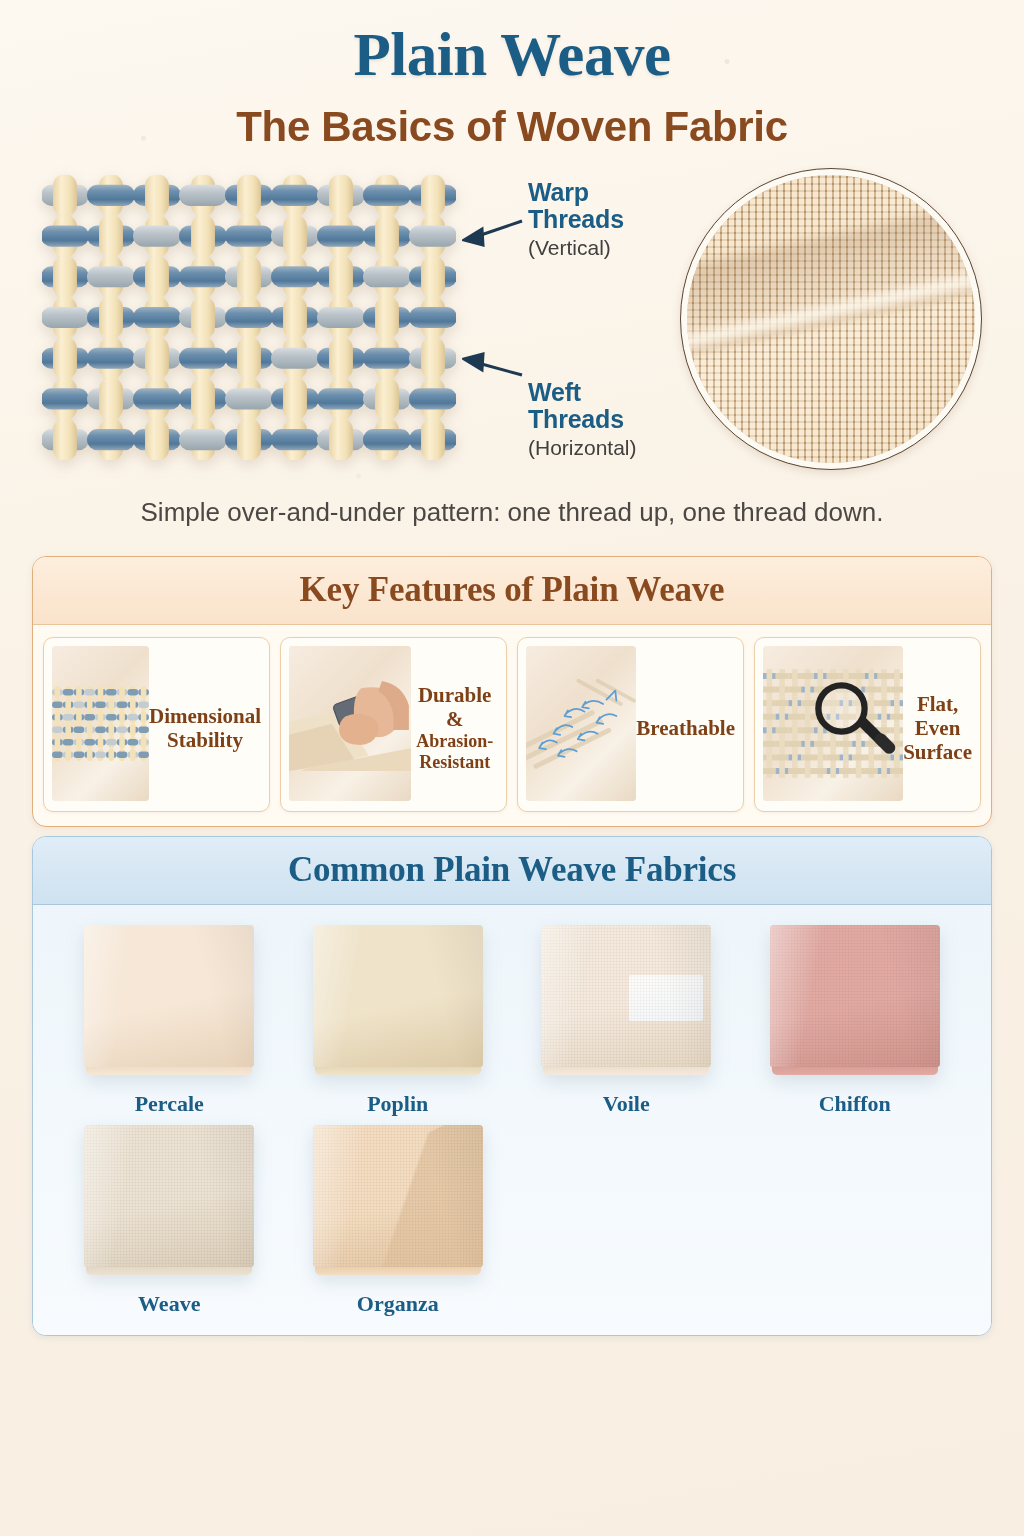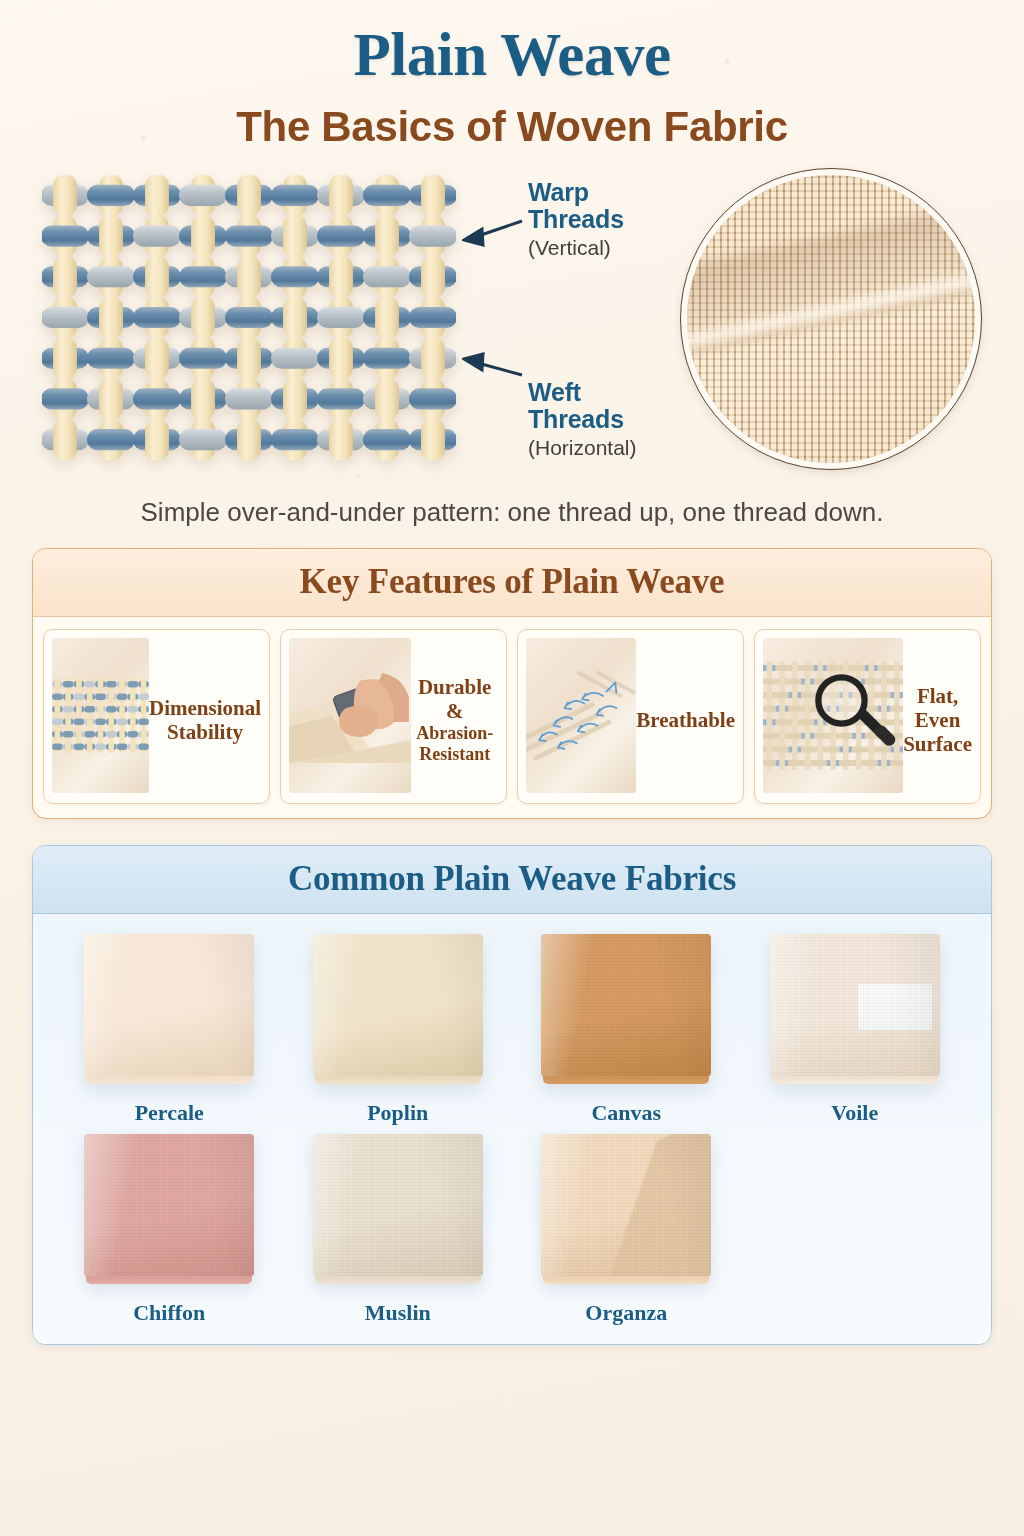--- a/index.html
+++ b/index.html
@@ -100,21 +100,21 @@
     text-align:center;
     font-family:"Liberation Sans", sans-serif;
     font-size:26px; color:#4a4744;
     margin-top: 4px;
   }
 
   
   .panel { margin: 0 32px; border-radius: 14px; overflow:hidden; }
 
   .panel-features {
-    margin-top: 20px;
+    margin-top: 28px;
     border:1.5px solid #e2ae7c;
     background:#fffaf2;
     box-shadow: 0 2px 6px rgba(150,110,65,.10);
   }
   .panel-features .phead {
     background: linear-gradient(180deg,#fdeedd,#fae3cb);
     border-bottom:1.5px solid #e8c49b;
     text-align:center; padding:13px 0 14px;
   }
   .panel-features .phead h2 {
@@ -142,21 +142,21 @@
   .feat-label .l2 { font-size:21px; display:block; }
   .feat-label .l2.small { font-size:18px; }
 
   
   .art-marble {
     position:absolute; inset:0;
     background: linear-gradient(135deg,#f6ece0,#efe0cd 40%,#f8f1e6 70%,#e9d9c3);
   }
 
   .panel-fabrics {
-    margin-top: 26px;
+    margin-top: 9px;
     border:1.5px solid #a9c8dd;
     background:#fbfdff;
     box-shadow: 0 2px 6px rgba(90,130,165,.12);
   }
   .panel-fabrics .phead {
     background: linear-gradient(180deg,#dfedf7,#cfe2f0);
     border-bottom:1.5px solid #a9c8dd;
     text-align:center; padding:13px 0 14px;
   }
   .panel-fabrics .phead h2 {
@@ -778,29 +778,20 @@
           <div class="swatch">
          <div class="lip" style="background:linear-gradient(180deg,#ddcba8,#efe3c9);"></div>
          <div class="body" style="background:linear-gradient(168deg,#efe3c9 0%,#efe3c9 55%,#ddcba8 100%);"></div>
 
          <div class="crease"></div>
        </div>
        <div class="fab-name">Poplin</div>
         </div>
         <div class="fab-cell">
           <div class="swatch">
-         <div class="lip" style="background:linear-gradient(180deg,#c08749,#d79c62);"></div>
-         <div class="body" style="background:linear-gradient(168deg,#d79c62 0%,#d79c62 55%,#c08749 100%);"></div>
-         <div style="position:absolute;left:6px;right:6px;top:4px;bottom:14px;border-radius:4px;opacity:.30;background:repeating-linear-gradient(0deg,rgba(0,0,0,.10) 0 1px,transparent 1px 3px),repeating-linear-gradient(90deg,rgba(0,0,0,.10) 0 1px,transparent 1px 3px);"></div>
-         <div class="crease"></div>
-       </div>
-       <div class="fab-name">Canvas</div>
-        </div>
-        <div class="fab-cell">
-          <div class="swatch">
          <div class="lip" style="background:linear-gradient(180deg,#e5d6c2,#f4e9dc);"></div>
          <div class="body" style="background:linear-gradient(168deg,#f4e9dc 0%,#f4e9dc 55%,#e5d6c2 100%);"></div>
          <div style="position:absolute;right:14px;top:54px;width:74px;height:46px;background:linear-gradient(160deg,#ffffff,#f3f7fb);opacity:.88;border-radius:2px;"></div>
             <div style="position:absolute;left:6px;right:6px;top:4px;bottom:14px;border-radius:4px;opacity:.30;background:repeating-linear-gradient(0deg,rgba(0,0,0,.10) 0 1px,transparent 1px 3px),repeating-linear-gradient(90deg,rgba(0,0,0,.10) 0 1px,transparent 1px 3px);"></div>
          <div class="crease"></div>
        </div>
        <div class="fab-name">Voile</div>
         </div>
         <div class="fab-cell">
           <div class="swatch">
@@ -811,21 +802,21 @@
        </div>
        <div class="fab-name">Chiffon</div>
         </div>
         <div class="fab-cell">
           <div class="swatch">
          <div class="lip" style="background:linear-gradient(180deg,#dbcdb8,#ece2d2);"></div>
          <div class="body" style="background:linear-gradient(168deg,#ece2d2 0%,#ece2d2 55%,#dbcdb8 100%);"></div>
          <div style="position:absolute;left:6px;right:6px;top:4px;bottom:14px;border-radius:4px;opacity:.30;background:repeating-linear-gradient(0deg,rgba(0,0,0,.10) 0 1px,transparent 1px 3px),repeating-linear-gradient(90deg,rgba(0,0,0,.10) 0 1px,transparent 1px 3px);"></div>
          <div class="crease"></div>
        </div>
-       <div class="fab-name">Muslin</div>
+       <div class="fab-name">Weave</div>
         </div>
         <div class="fab-cell">
           <div class="swatch">
          <div class="lip" style="background:linear-gradient(180deg,#e2c39f,#f4dcc0);"></div>
          <div class="body" style="background:linear-gradient(168deg,#f4dcc0 0%,#f4dcc0 55%,#e2c39f 100%);"></div>
          <div style="position:absolute;left:6px;right:6px;top:4px;bottom:14px;border-radius:4px;overflow:hidden;">
                  <div style="position:absolute;right:-30%;bottom:-40%;width:150%;height:120%;background:linear-gradient(135deg,rgba(255,255,255,0) 45%,#e2c39f 46%);transform:rotate(-26deg);opacity:.75"></div>
                </div>
             <div style="position:absolute;left:6px;right:6px;top:4px;bottom:14px;border-radius:4px;opacity:.30;background:repeating-linear-gradient(0deg,rgba(0,0,0,.10) 0 1px,transparent 1px 3px),repeating-linear-gradient(90deg,rgba(0,0,0,.10) 0 1px,transparent 1px 3px);"></div>
          <div class="crease"></div>

